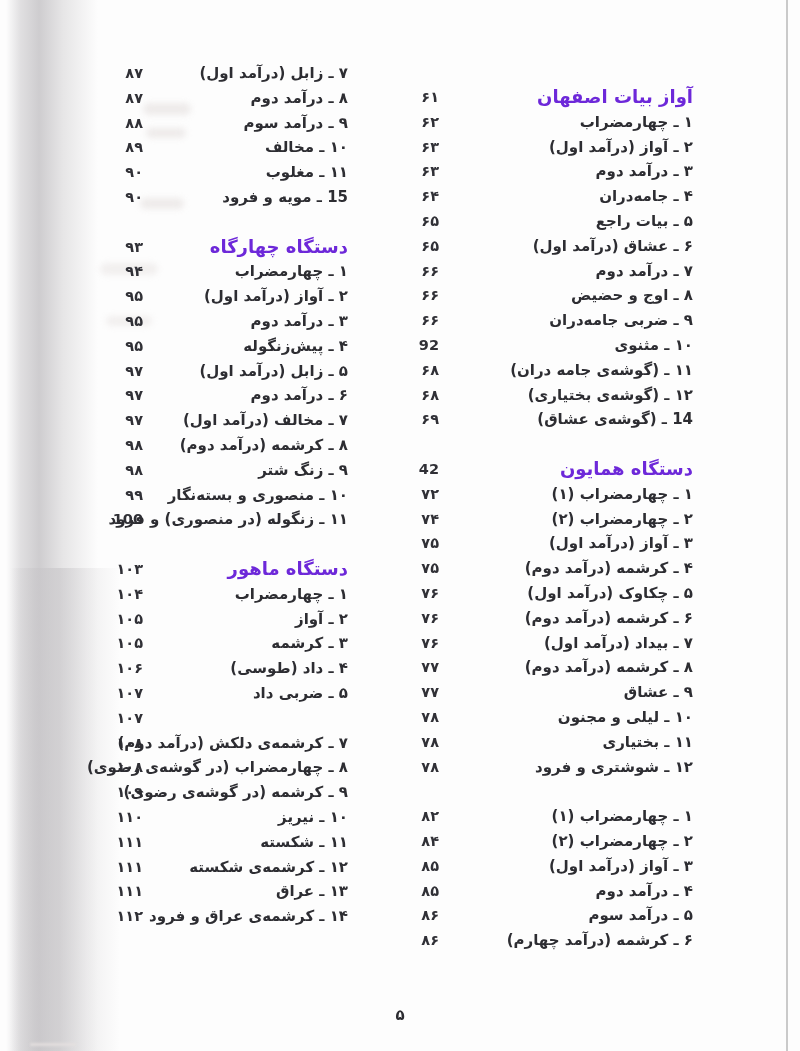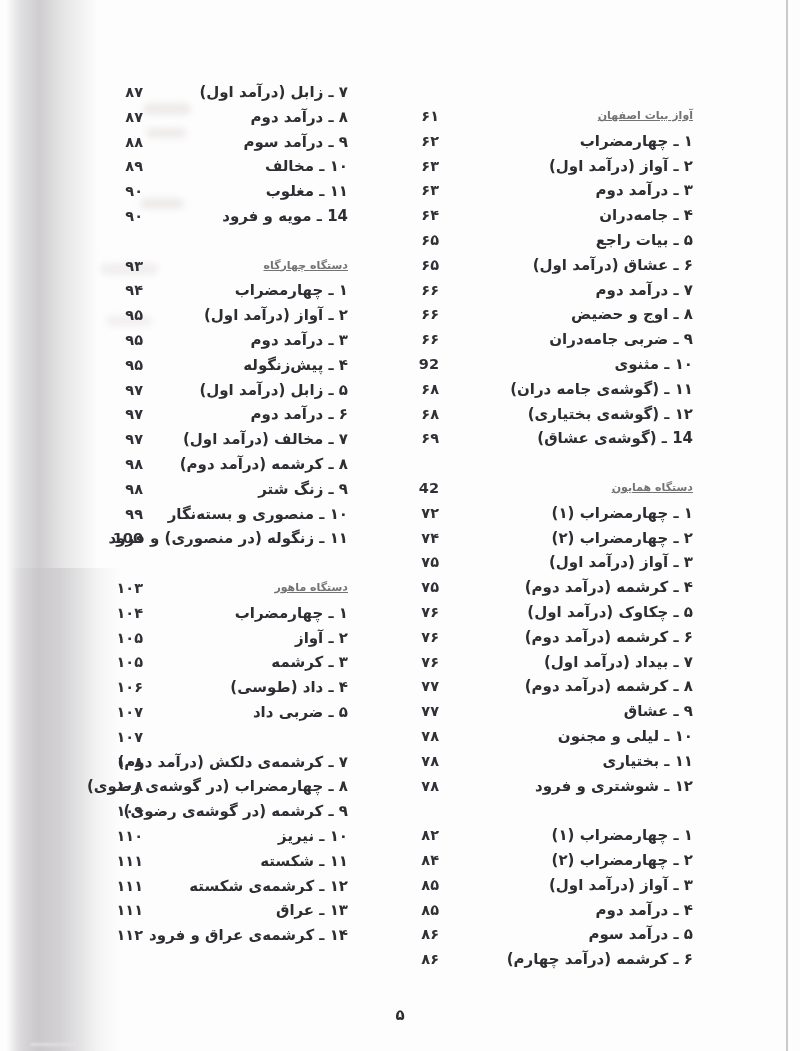--- a/index.html
+++ b/index.html
@@ -36,39 +36,39 @@
   
   .smudge{ position:absolute; background:#e6e1e0; border-radius:6px;
            filter:blur(3px); opacity:.65; }
   .smudge.s1{ left:143px; top:103px; width:48px; height:12px; }
   .smudge.s2{ left:146px; top:128px; width:40px; height:10px; }
   .smudge.s3{ left:140px; top:198px; width:44px; height:11px; }
   .smudge.s4{ left:100px; top:263px; width:58px; height:12px; opacity:.5; }
   .smudge.s5{ left:106px; top:316px; width:46px; height:10px; opacity:.5; }
   .smudge.s6{ left:30px;  top:1043px; width:46px; height:3px; filter:blur(1px); opacity:.8; }
 
-  .toc-col{ position:absolute; top:80px; }
+  .toc-col{ position:absolute; top:61px; }
   .toc-col.col-right{ left:399px; width:294px;margin-top:24px; }
   .toc-col.col-left { left:103px; width:245px; }
 
   .toc-row{ position:relative; height:24.8px; }
   .toc-gap{ height:24.8px; }
 
   .pagenum{
     position:absolute; left:0; top:0; width:40px; line-height:24.8px;
     text-align:right; direction:rtl; unicode-bidi:plaintext;
     font-size:14.5px; font-weight:bold; color:#303036;
     white-space:nowrap;
   }
   .title{
     position:absolute; right:0; top:0; line-height:24.8px;
     direction:rtl; text-align:right; white-space:nowrap;
     font-size:15px; font-weight:bold; color:#2d2d32;
   }
-  .toc-row.heading .title{ font-size:11px; color:#737373;text-decoration:underline; }
+  .toc-row.heading .title{ font-size:18px; color:#6d28d9; }
 
   .footer-pagenum{
     position:absolute; left:378px; top:1006px; width:44px;
     text-align:center; direction:rtl;
     font-size:15px; font-weight:bold; color:#2b2b30;
   }
 </style>
 </head>
 <body>
 
@@ -236,21 +236,21 @@
       <div class="toc-row">
         <span class="pagenum">۸۹</span>
         <span class="title">۱۰ ـ مخالف</span>
       </div>
       <div class="toc-row">
         <span class="pagenum">۹۰</span>
         <span class="title">۱۱ ـ مغلوب</span>
       </div>
       <div class="toc-row">
         <span class="pagenum">۹۰</span>
-        <span class="title">14 ـ مویه و فرود</span>
+        <span class="title">15 ـ مویه و فرود</span>
       </div>
       <div class="toc-gap"></div>
       <div class="toc-row heading">
         <span class="pagenum">۹۳</span>
         <span class="title">دستگاه چهارگاه</span>
       </div>
       <div class="toc-row">
         <span class="pagenum">۹۴</span>
         <span class="title">۱ ـ چهارمضراب</span>
       </div>

